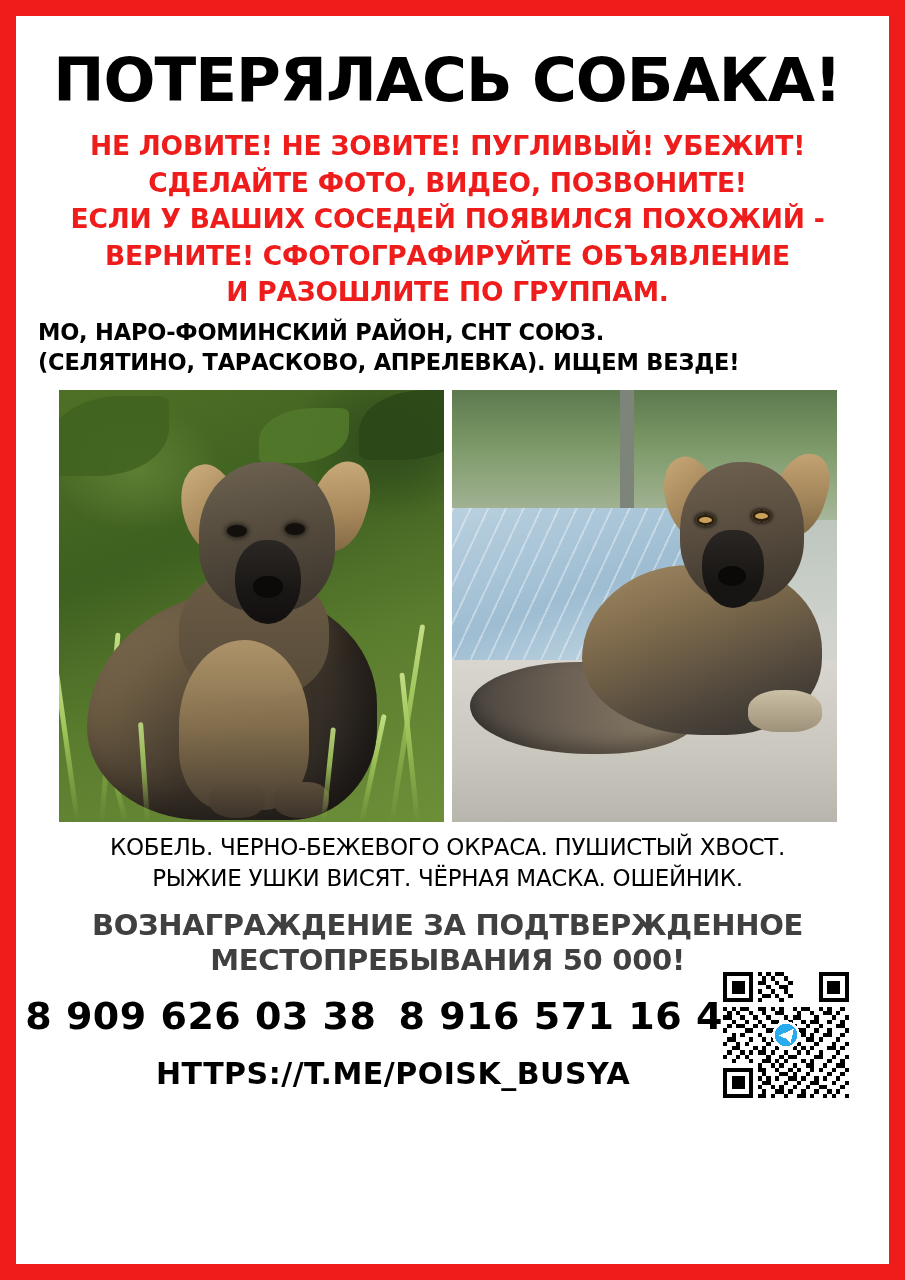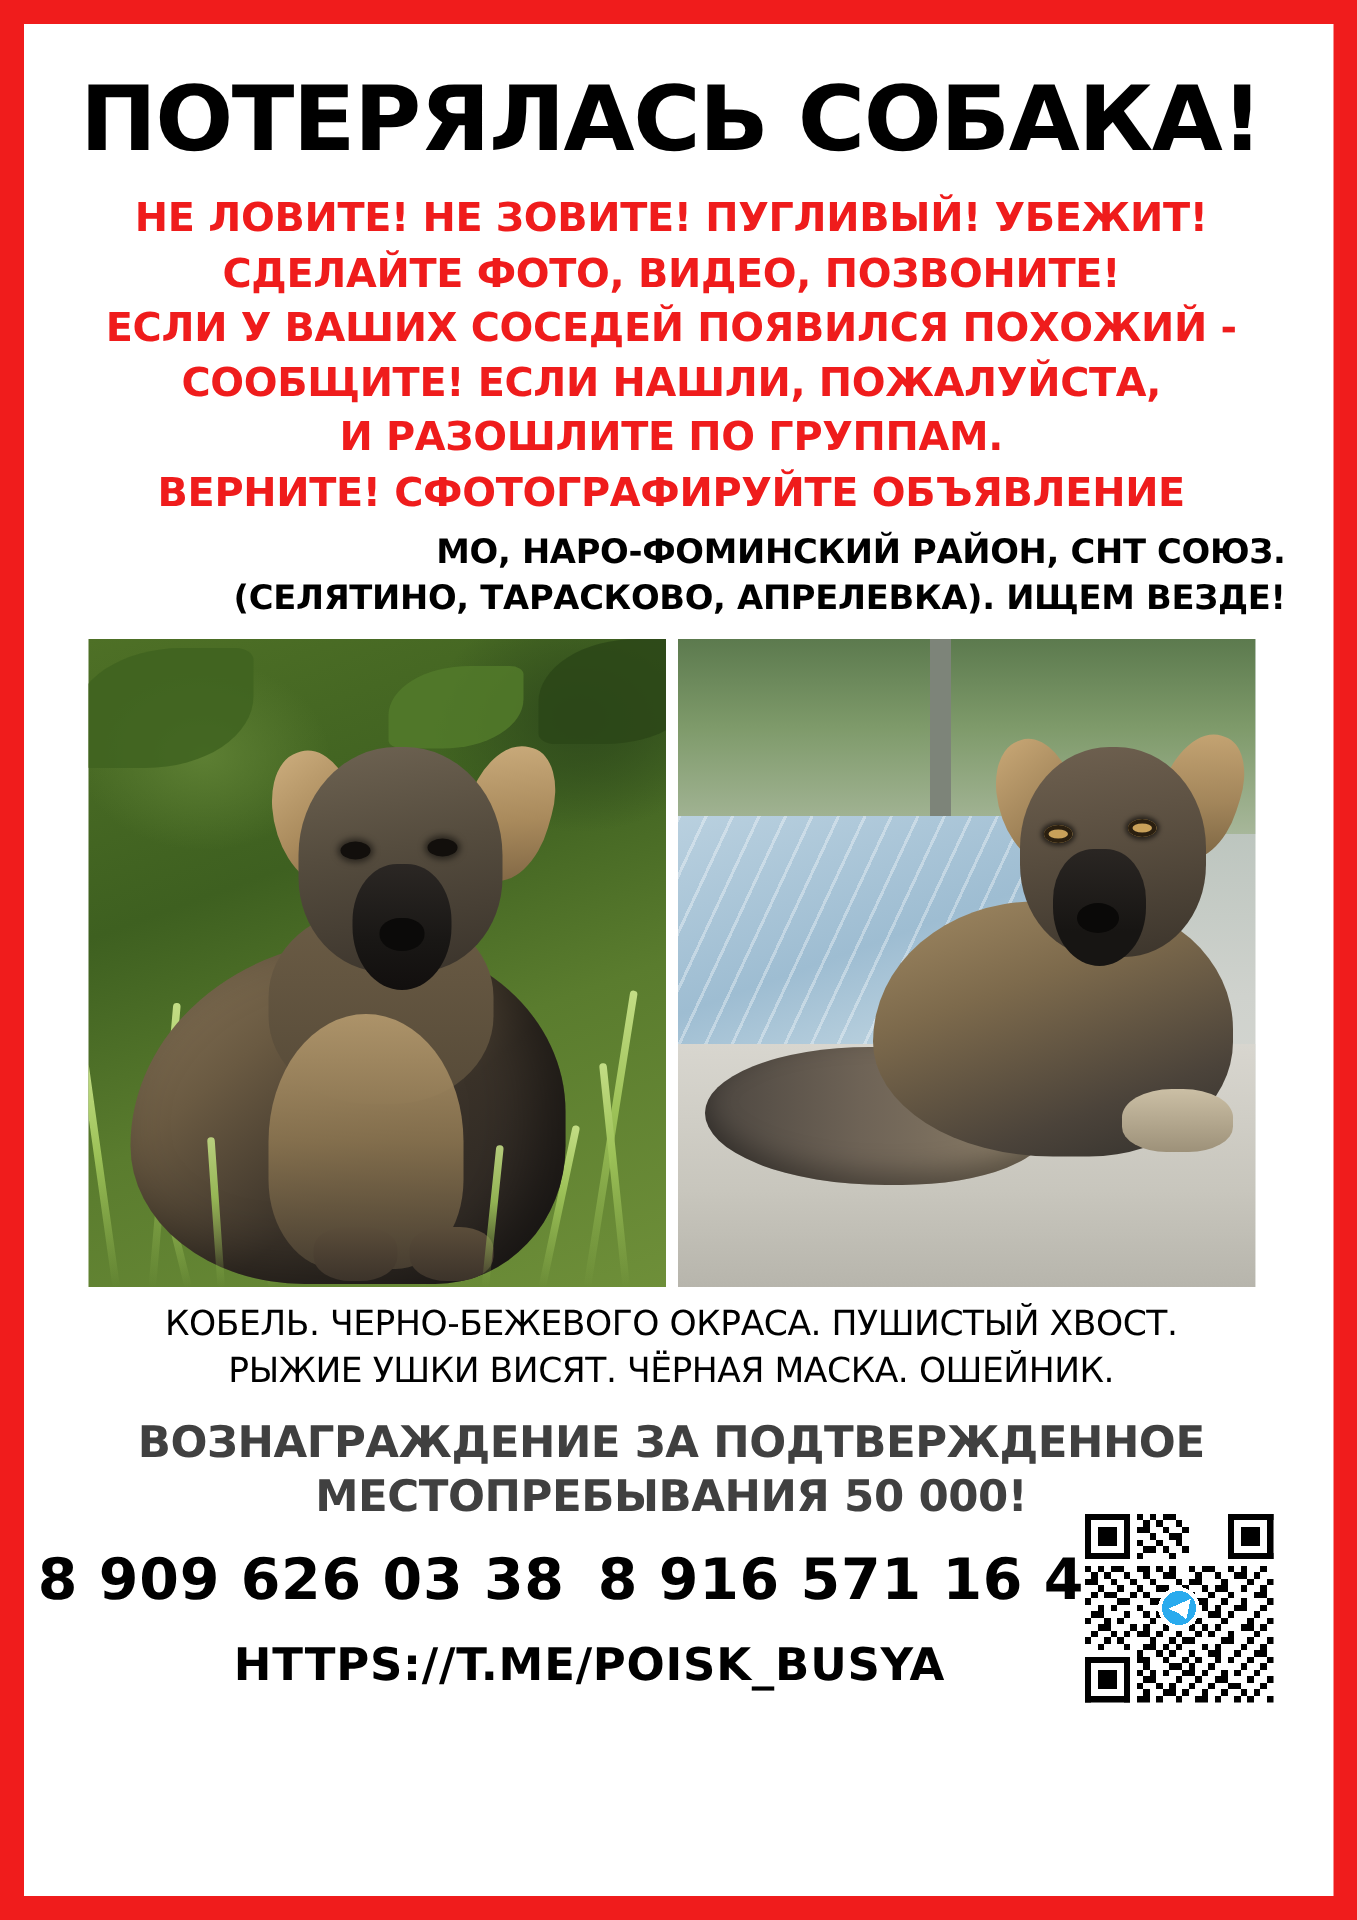--- a/index.html
+++ b/index.html
@@ -59,21 +59,21 @@
     width: 100%;
   }
   .warning .ln { display: block; white-space: nowrap; }
 
   .location {
     color: #000000;
     font-family: "DejaVu Sans", sans-serif;
     font-weight: bold;
     font-size: 22.5px;
     line-height: 1.35;
-    text-align: right;
+    text-align: left;
     letter-spacing: -0.2px;
     margin: 6px 0 12px 0;
     width: 100%;
   }
   .location .ln { display: block; white-space: nowrap; }
 
   .photos {
     display: flex;
     gap: 8px;
     width: 100%;
@@ -358,23 +358,22 @@
 
 <div class="poster">
   <div class="inner">
 
     <div class="title">ПОТЕРЯЛАСЬ СОБАКА!</div>
 
     <div class="warning">
       <span class="ln">НЕ ЛОВИТЕ! НЕ ЗОВИТЕ! ПУГЛИВЫЙ! УБЕЖИТ!</span>
       <span class="ln">СДЕЛАЙТЕ ФОТО, ВИДЕО, ПОЗВОНИТЕ!</span>
       <span class="ln">ЕСЛИ У ВАШИХ СОСЕДЕЙ ПОЯВИЛСЯ ПОХОЖИЙ -</span>
-      <span class="ln">СООБЩИТЕ! ЕСЛИ НАШЛИ, ПОЖАЛУЙСТА,</span>
+      <span class="ln">ВЕРНИТЕ! СФОТОГРАФИРУЙТЕ ОБЪЯВЛЕНИЕ</span>
       <span class="ln">И РАЗОШЛИТЕ ПО ГРУППАМ.</span>
-      <span class="ln">ВЕРНИТЕ! СФОТОГРАФИРУЙТЕ ОБЪЯВЛЕНИЕ</span>
     </div>
 
     <div class="location">
       <span class="ln">МО, НАРО-ФОМИНСКИЙ РАЙОН, СНТ СОЮЗ.</span>
       <span class="ln">(СЕЛЯТИНО, ТАРАСКОВО, АПРЕЛЕВКА). ИЩЕМ ВЕЗДЕ!</span>
     </div>
 
     <div class="photos">
       <div class="photo p1">
         <div class="leaf" style="left:-10px;top:6px;width:120px;height:80px;"></div>

